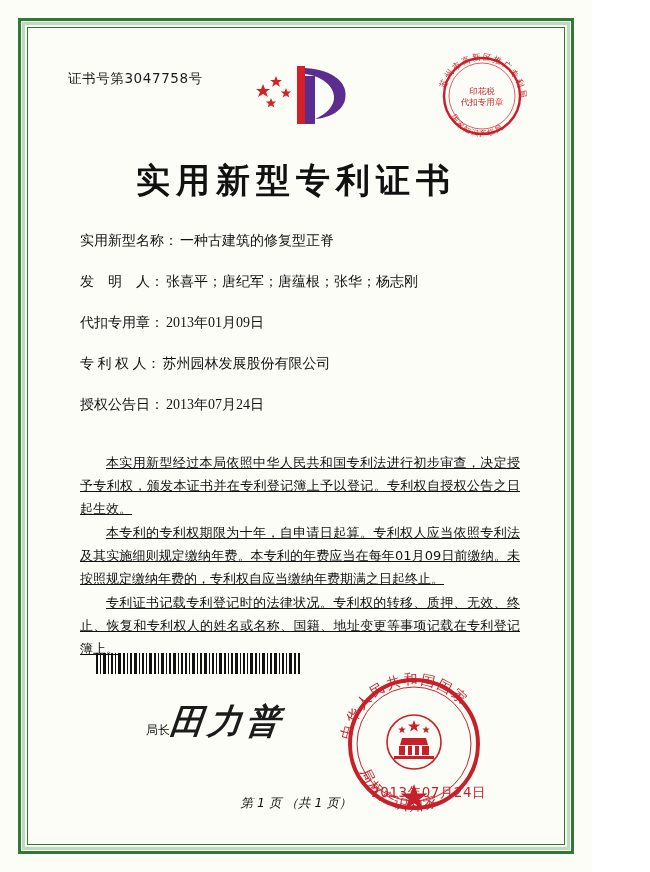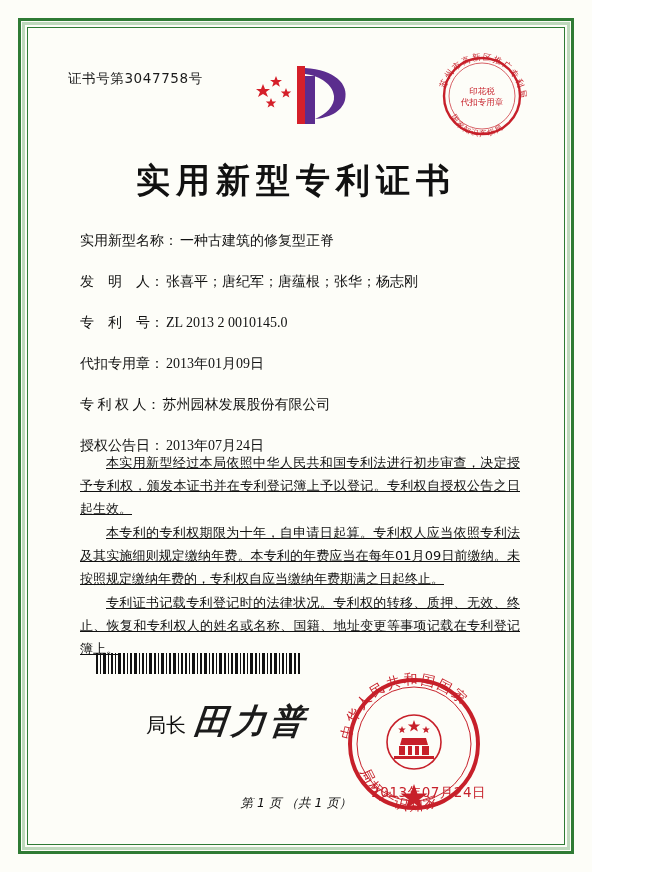--- a/index.html
+++ b/index.html
@@ -152,23 +152,22 @@
 
   
   .sig-block {
     position: absolute;
     left: 106px;
     top: 663px;
     display: flex;
     align-items: flex-end;
   }
   .sig-label {
-    font-size: 20px;
-    color: #111;
-    margin-right: 8px;
+    font-size: 12px;
+    color: #111;
     padding-bottom: 6px;
     font-family: "DejaVu Sans", "Liberation Sans", sans-serif;
   }
   .sig-name {
     font-size: 34px;
     color: #1b1b1b;
     font-family: "DejaVu Serif", serif;
     font-style: italic;
     font-weight: bold;
     letter-spacing: 4px;
@@ -259,24 +258,20 @@
     <div class="title">实用新型专利证书</div>
 
     <div class="fields">
       <div class="field-row">
         <span class="field-label">实用新型名称：</span>
         <span class="field-value">一种古建筑的修复型正脊</span>
       </div>
       <div class="field-row">
         <span class="field-label">发　明　人：</span>
         <span class="field-value">张喜平；唐纪军；唐蕴根；张华；杨志刚</span>
-      </div>
-      <div class="field-row">
-        <span class="field-label">专　利　号：</span>
-        <span class="field-value">ZL 2013 2 0010145.0</span>
       </div>
       <div class="field-row">
         <span class="field-label">代扣专用章：</span>
         <span class="field-value">2013年01月09日</span>
       </div>
       <div class="field-row">
         <span class="field-label">专 利 权 人：</span>
         <span class="field-value">苏州园林发展股份有限公司</span>
       </div>
       <div class="field-row">

